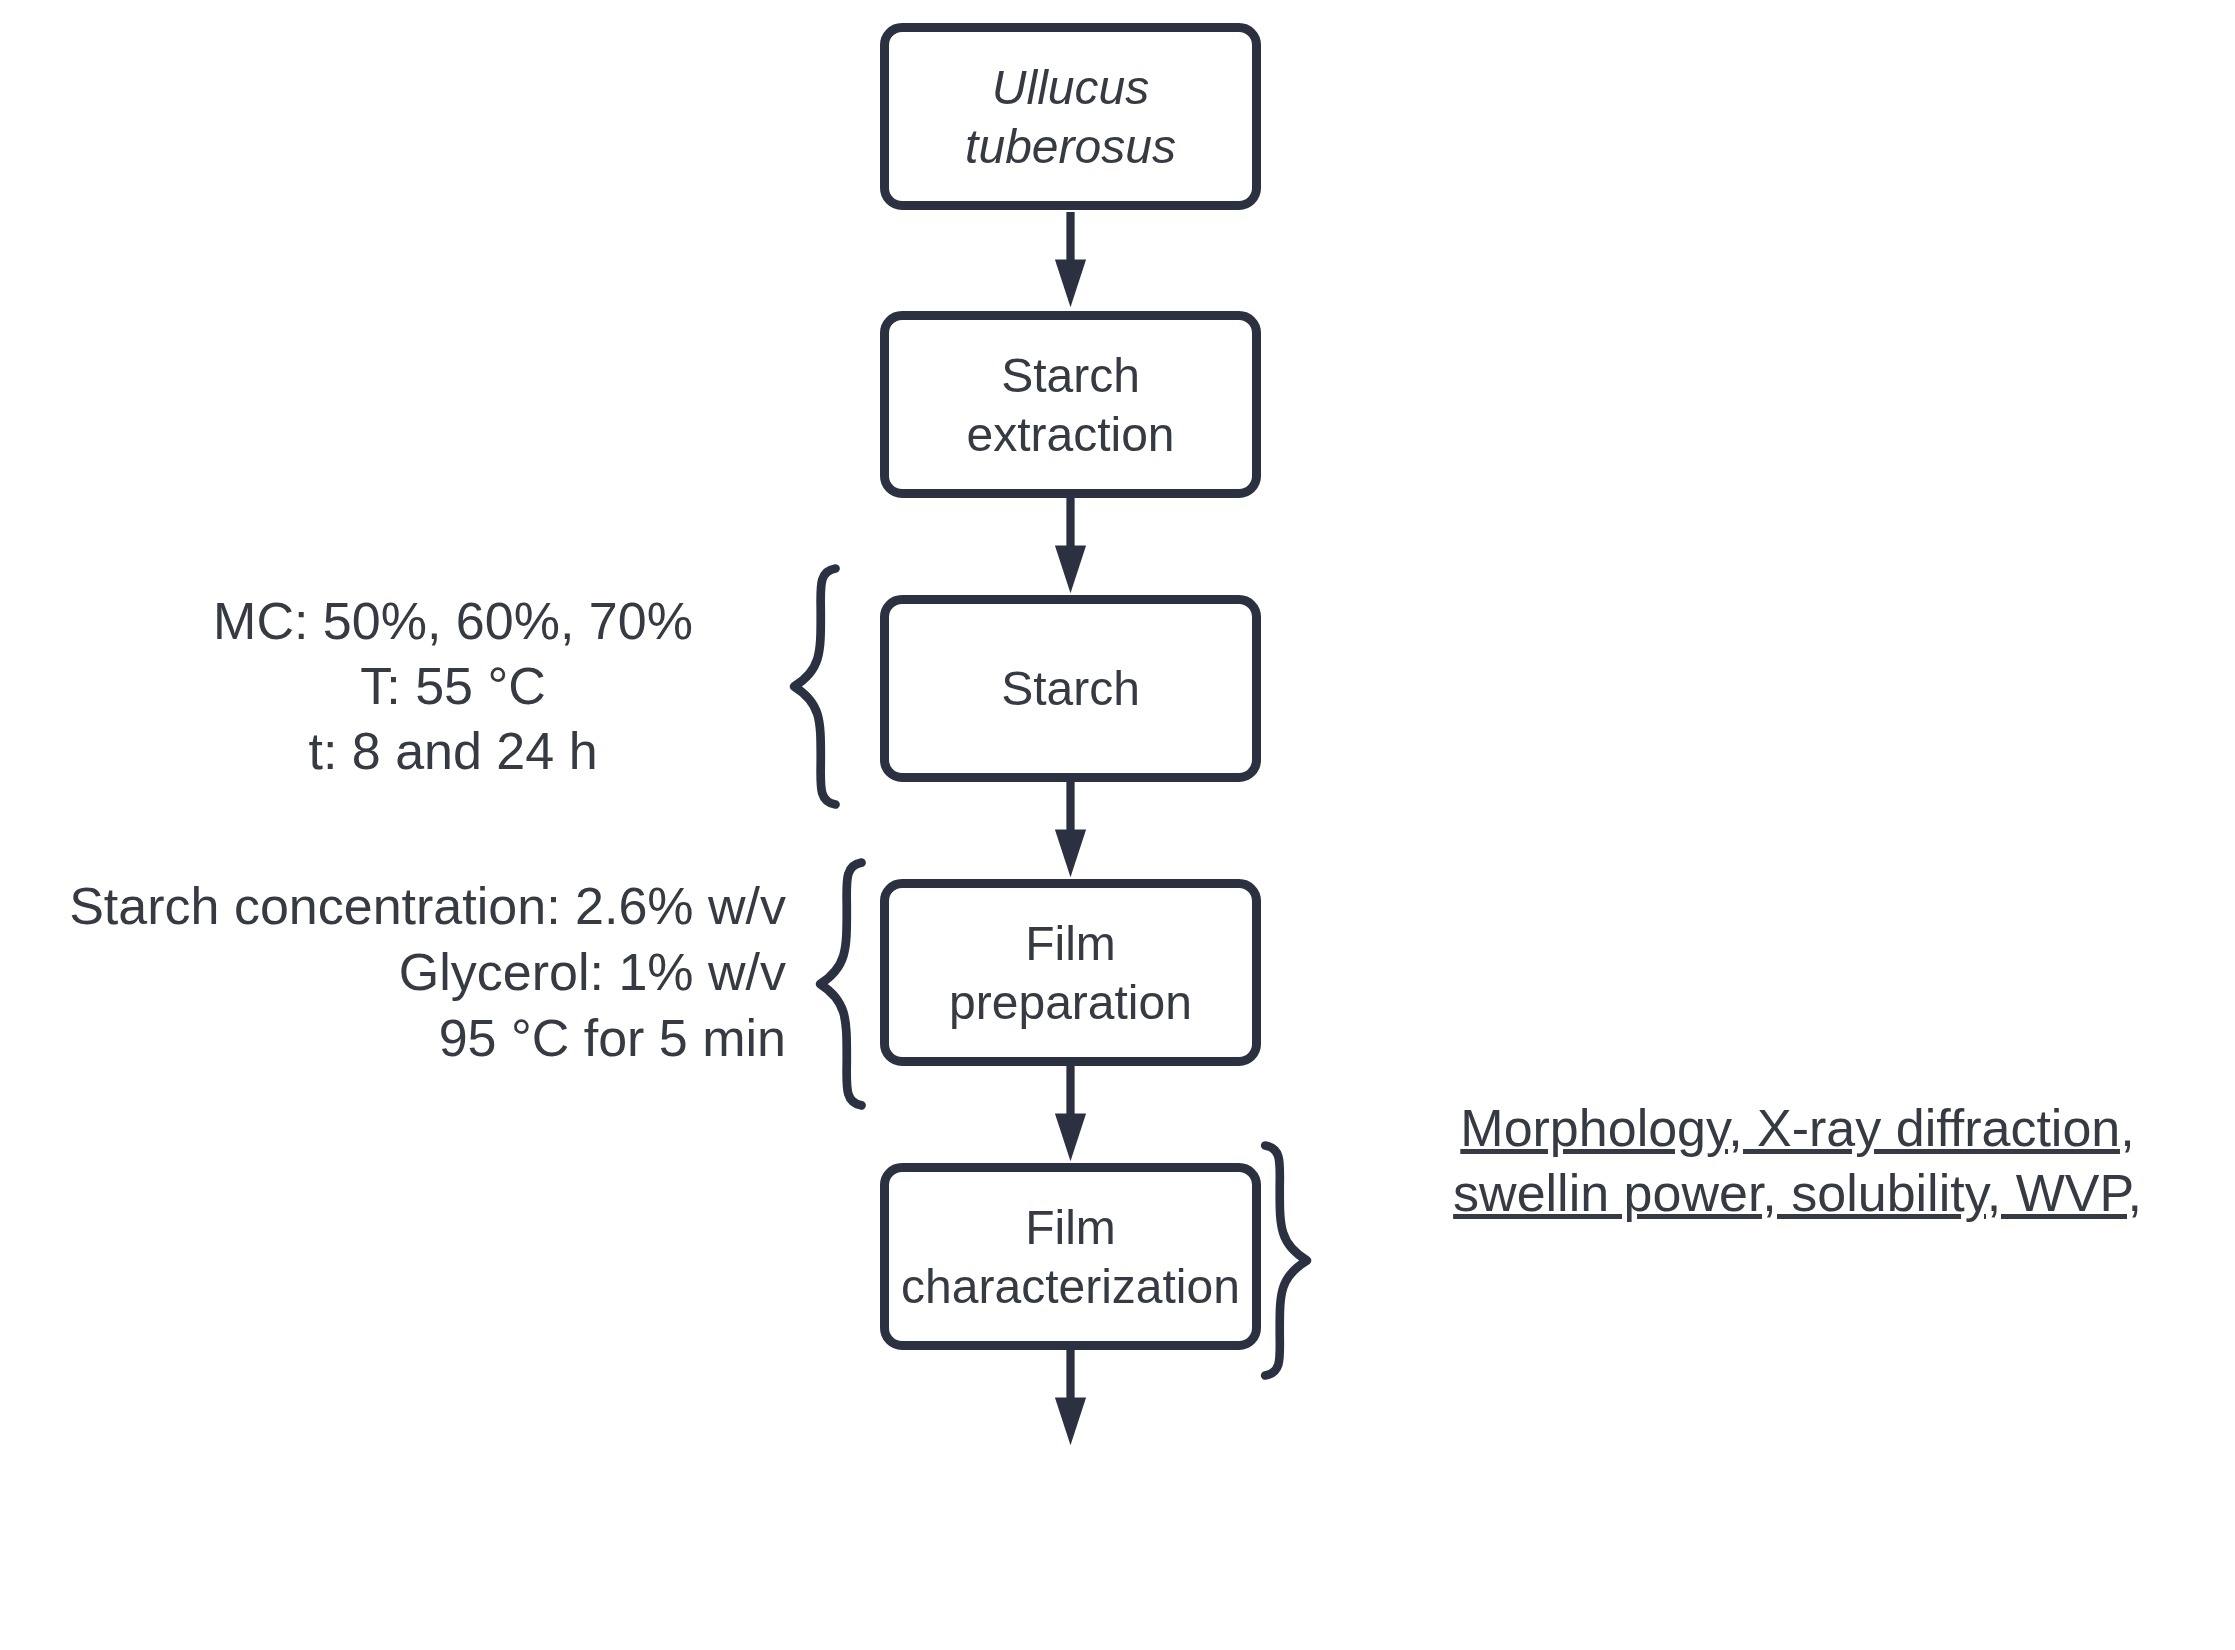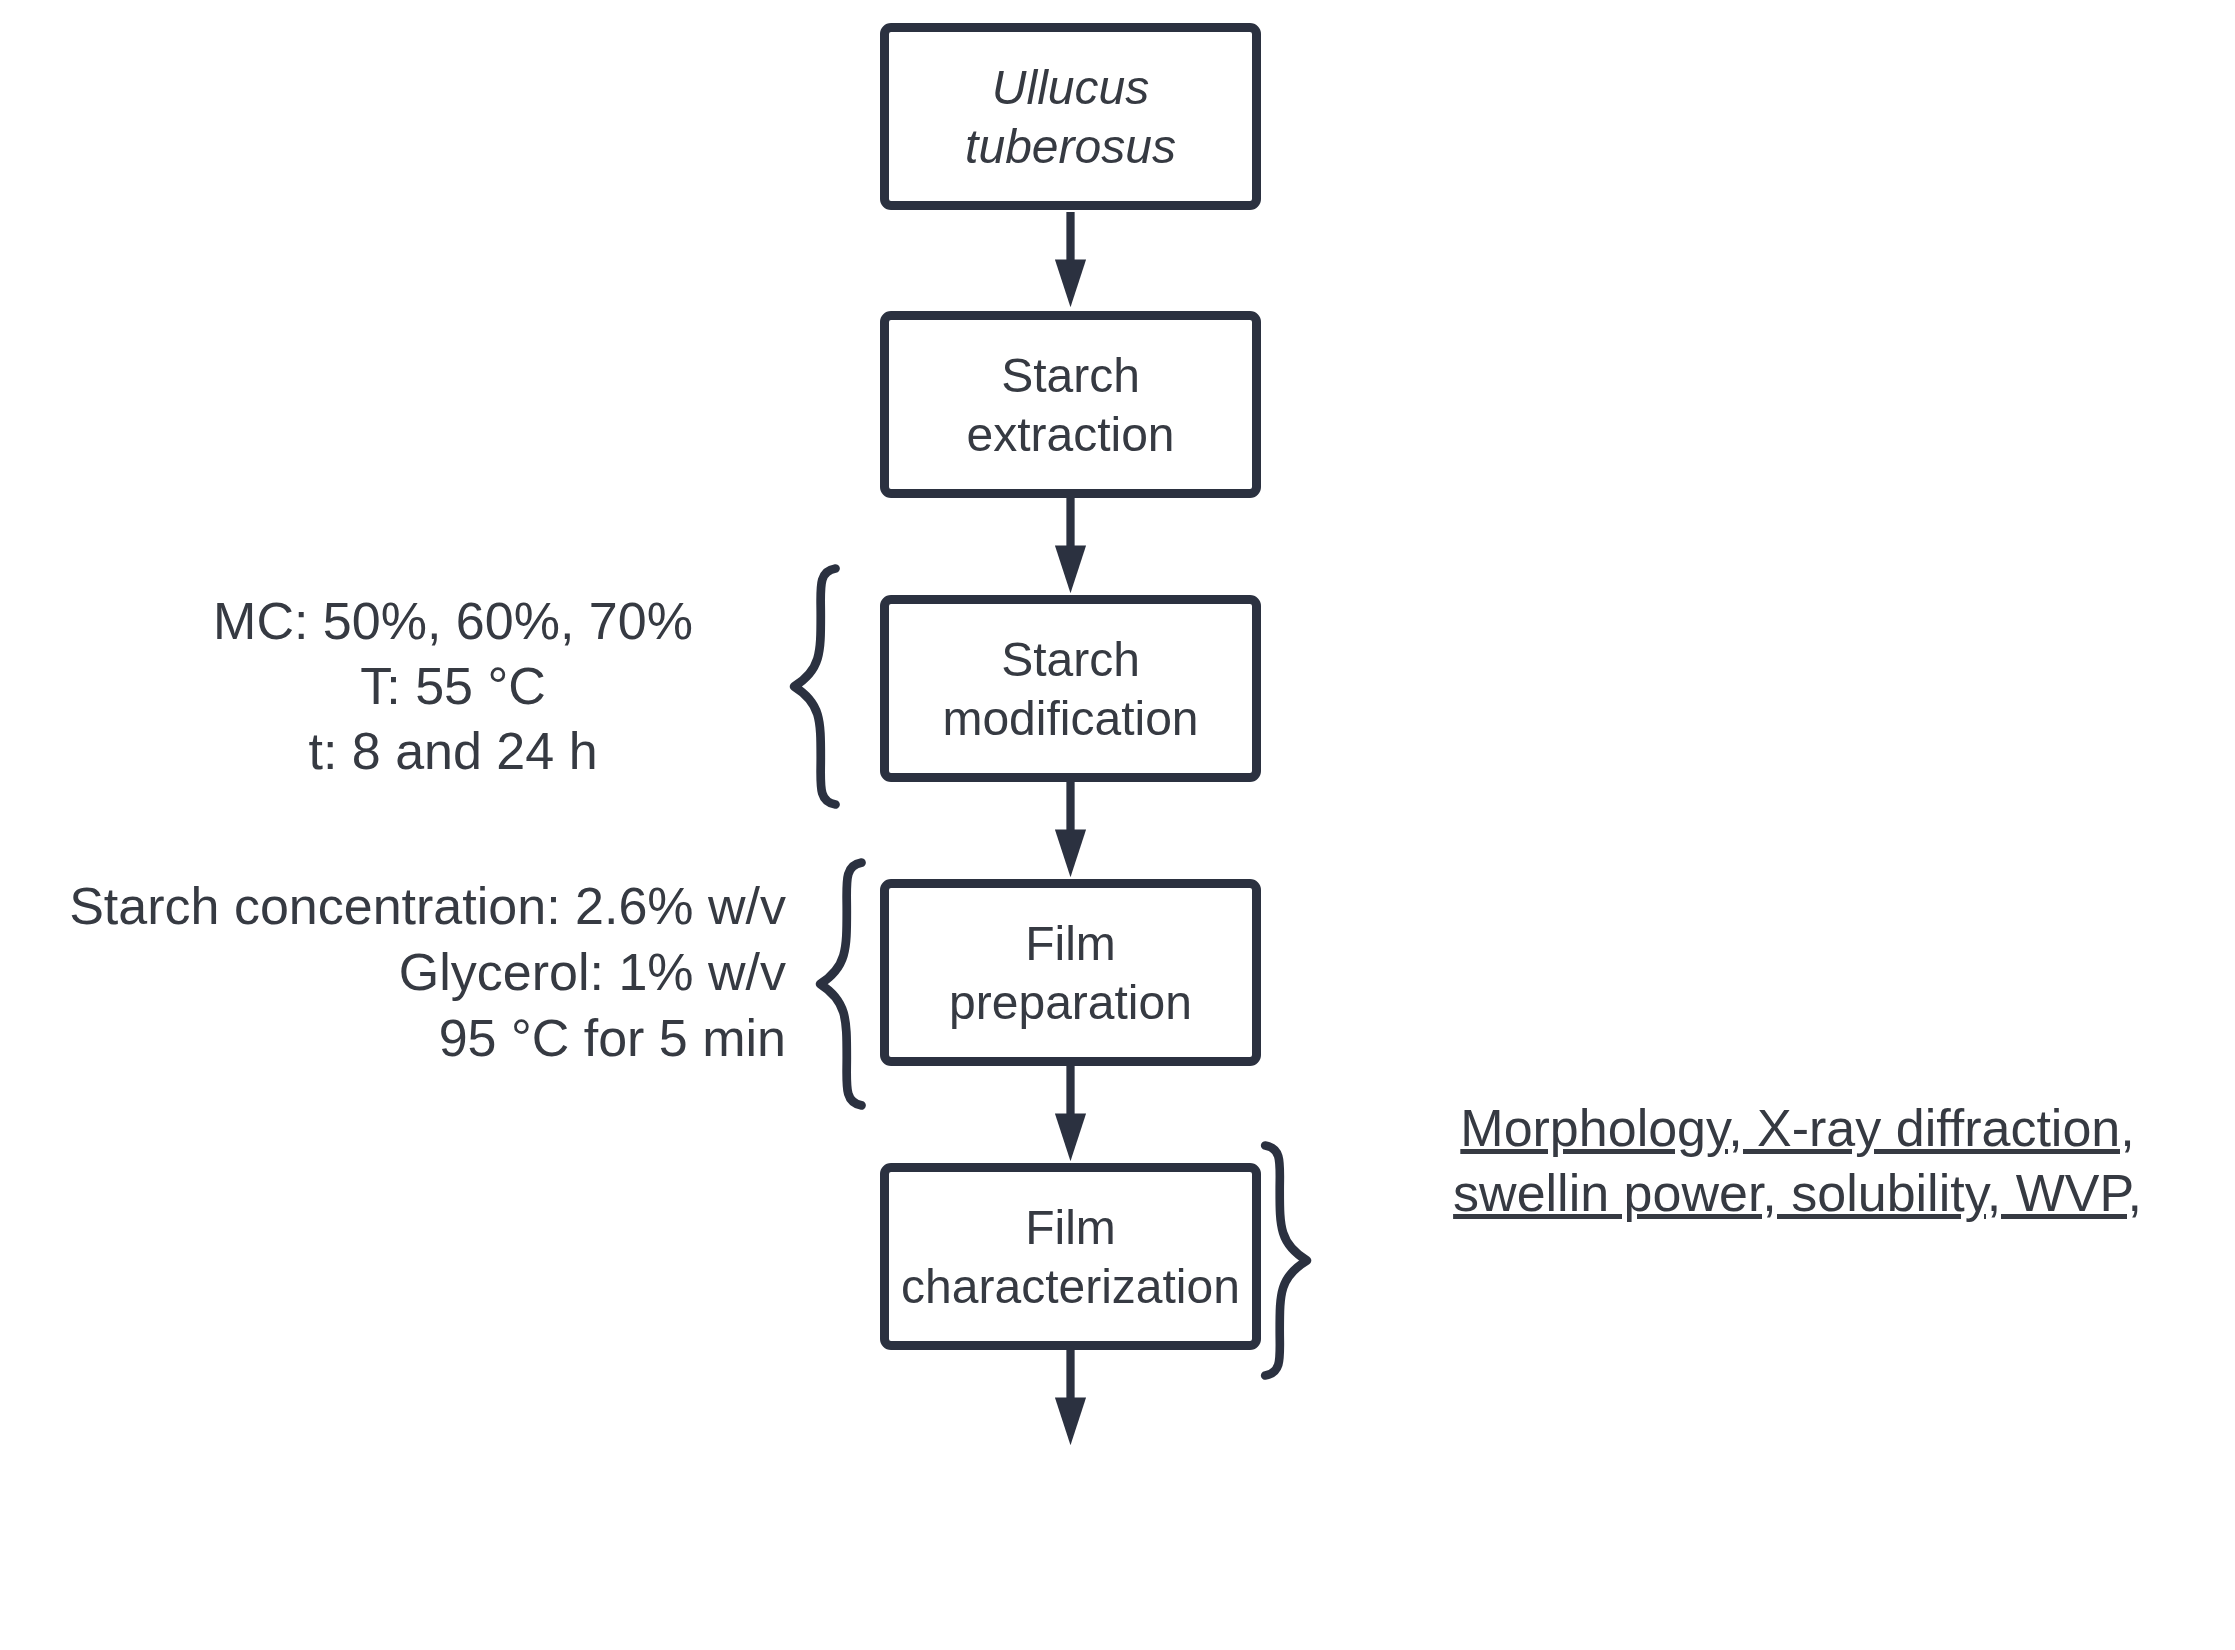--- a/index.html
+++ b/index.html
@@ -23,21 +23,21 @@
   }
   
   .node {
     position: absolute;
     left: 880px;
     width: 381px;
     height: 187px;
     box-sizing: border-box;
     background: var(--background);
     border: 9.1px solid var(--line);
-    border-radius: 11px;
+    border-radius: 22px;
     display: flex;
     flex-direction: column;
     align-items: center;
     justify-content: center;
     text-align: center;
     font-size: 48px;
     line-height: 59px;
     z-index: 2;
   }
   .node span { display: block; }
@@ -101,21 +101,20 @@
     <span>tuberosus</span>
   </div>
 
   <div class="node n2">
     <span>Starch</span>
     <span>extraction</span>
   </div>
 
   <div class="node n3">
     <span>Starch</span>
-    <span>modification</span>
   </div>
 
   <div class="node n4">
     <span>Film</span>
     <span>preparation</span>
   </div>
 
   <div class="node n5">
     <span>Film</span>
     <span>characterization</span>

